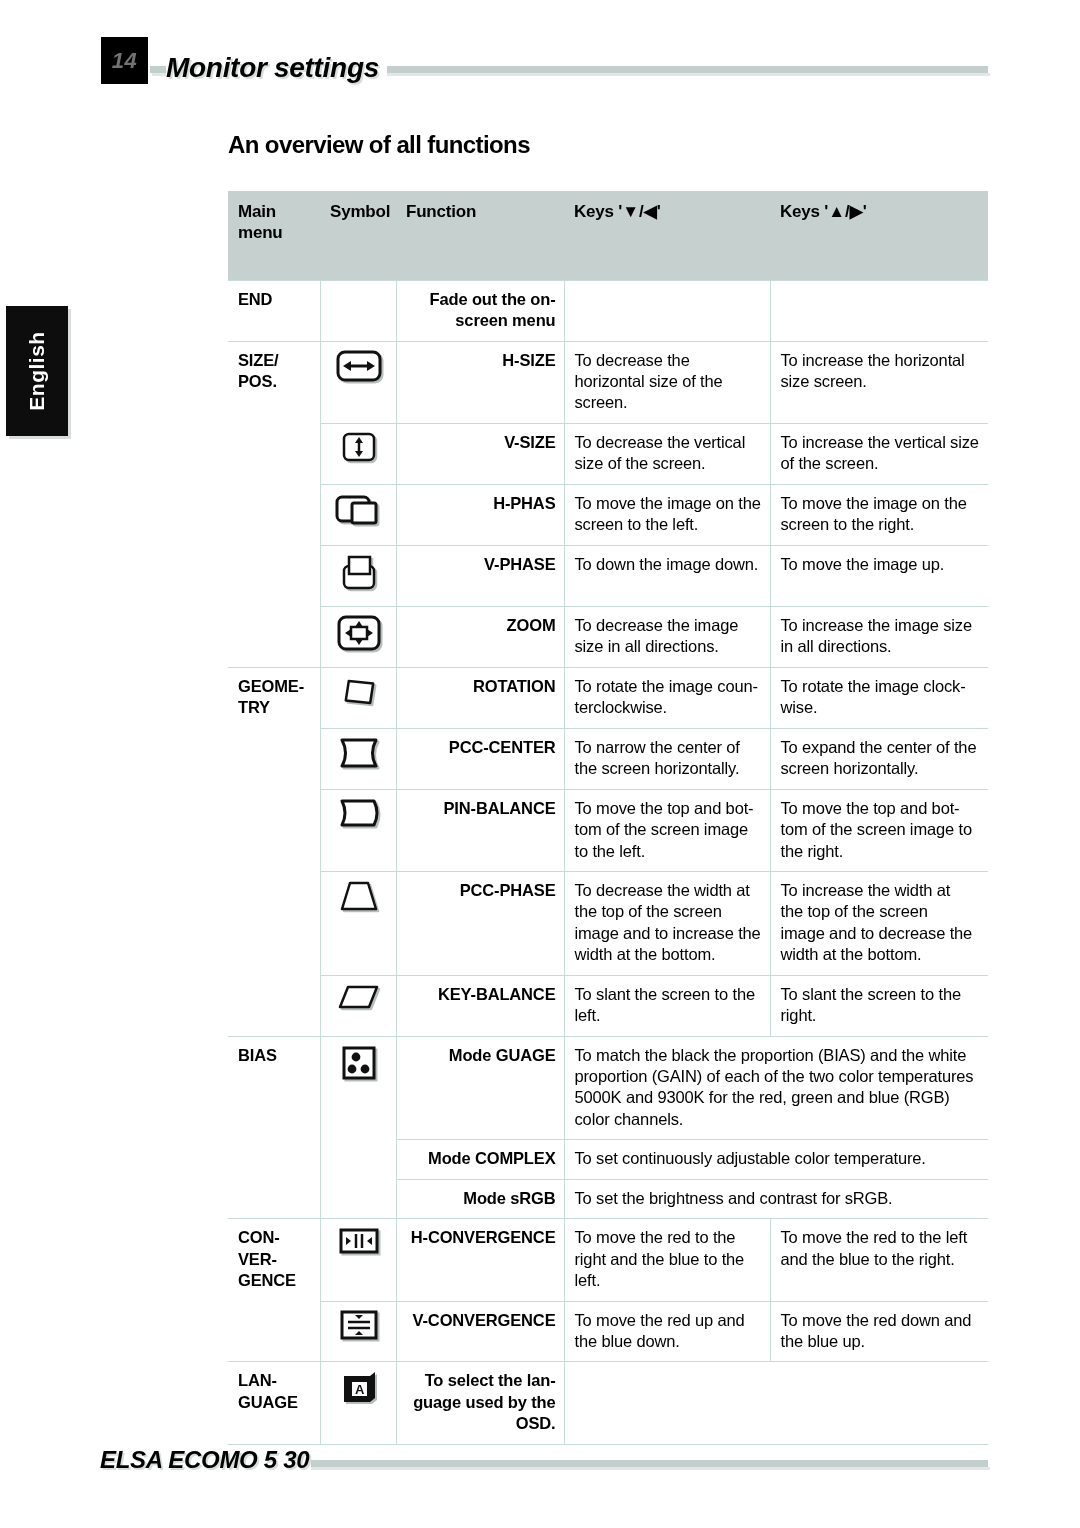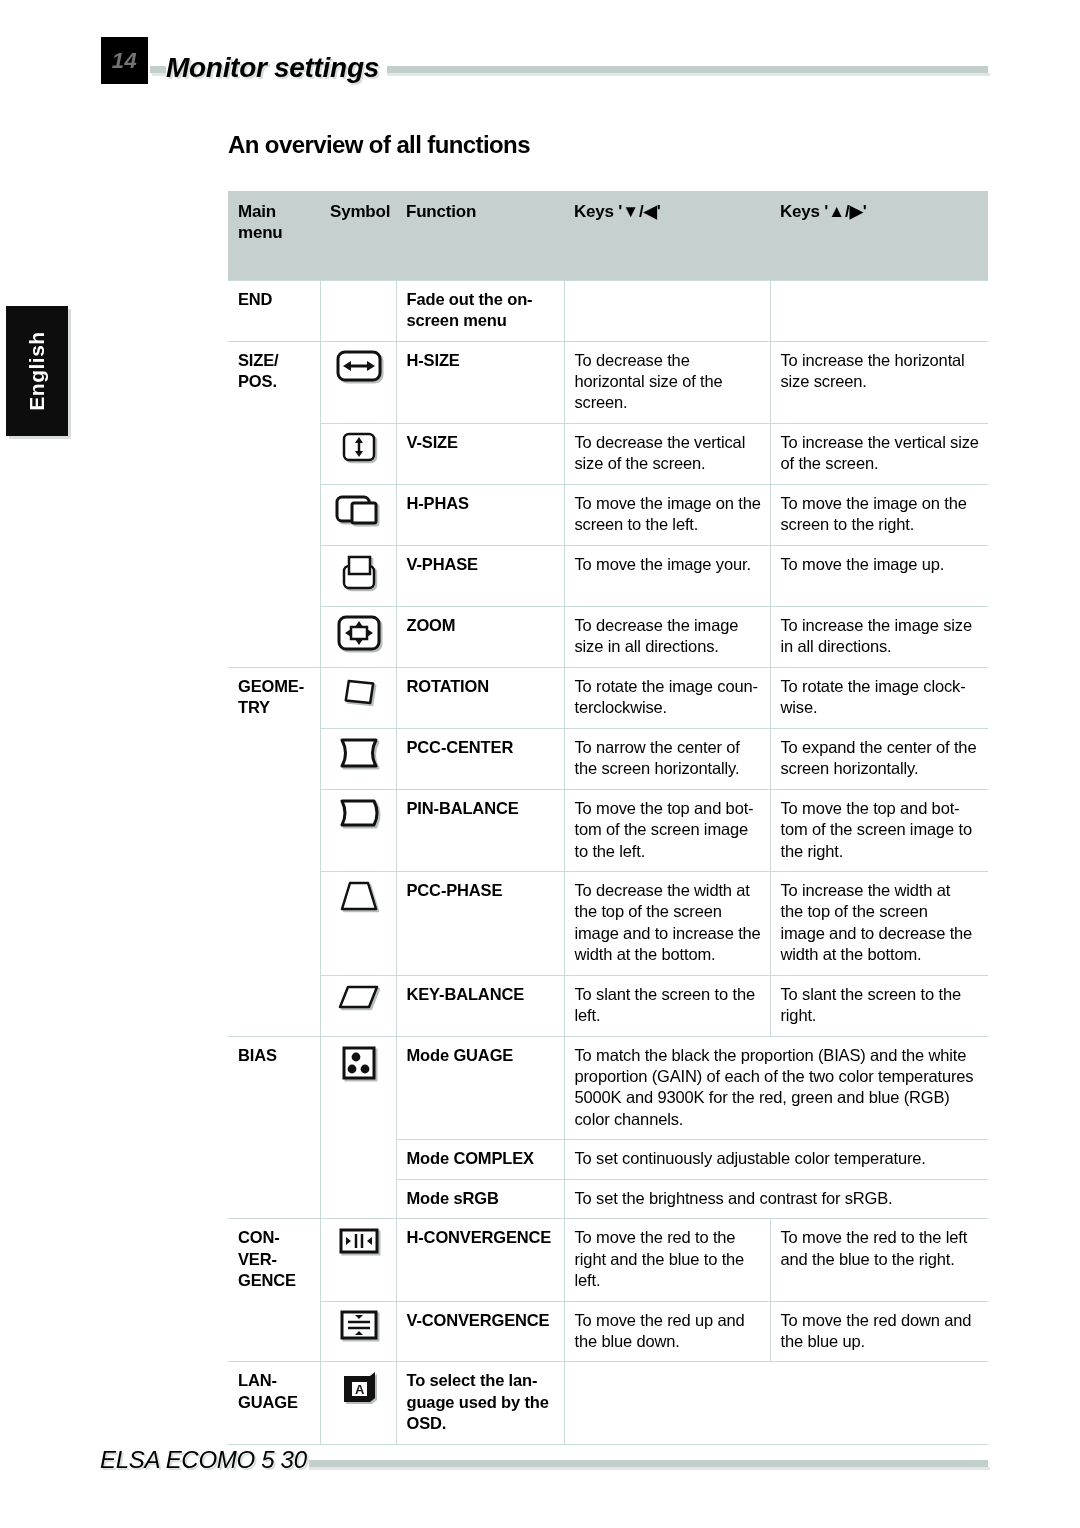--- a/index.html
+++ b/index.html
@@ -158,20 +158,21 @@
     font-size: 18px;
     line-height: 1.22;
     letter-spacing: -0.3px;
     border-right: 1px solid #c9dbd9;
   }
   td.func-cell {
     font-weight: bold;
     font-size: 17.5px;
     line-height: 1.25;
     letter-spacing: -0.3px;
+    text-align: right;
   }
   td.desc-cell { font-weight: normal; }
   td.sym-cell {
     padding: 10px 0 9px 0;
     text-align: center;
   }
   td.no-right{ border-right: none; }
 
   
   .sym {
@@ -203,21 +204,21 @@
     top: 59px;
     width: 888px;
     height: 3px;
     background: #e2e7e6;
   }
   #footer-title {
     position: absolute;
     left: 100px;
     top: 38px;
     font-size: 24px;
-    font-weight: normal;
+    font-weight: bold;
     font-style: italic;
     letter-spacing: -0.3px;
     background: #ffffff;
     padding-right: 2px;
     text-shadow: 2px 2px 0 #d9dedd;
   }
 </style>
 </head>
 <body>
 
@@ -322,21 +323,21 @@
       <tr>
         <td class="sym-cell">
           <span class="sym">
             <svg width="36" height="38" viewBox="0 0 36 38">
               <rect x="3" y="12" width="30" height="22" rx="5" ry="5" fill="#fff" stroke="#111" stroke-width="2.5"></rect>
               <rect x="8" y="3" width="21" height="17" fill="#fff" stroke="#111" stroke-width="2.5"></rect>
             </svg>
           </span>
         </td>
         <td class="func-cell">V-PHASE</td>
-        <td class="desc-cell">To move the image your.</td>
+        <td class="desc-cell">To down the image down.</td>
         <td class="desc-cell">To move the image up.</td>
       </tr>
 
       <tr>
         <td class="sym-cell">
           <span class="sym">
             <svg width="44" height="36" viewBox="0 0 44 36">
               <rect x="2" y="2" width="40" height="32" rx="7" ry="7" fill="#fff" stroke="#111" stroke-width="3"></rect>
               <rect x="14" y="12" width="16" height="12" fill="#fff" stroke="#111" stroke-width="2.5"></rect>
               <polygon points="8,18 14,14 14,22" fill="#111"></polygon>

